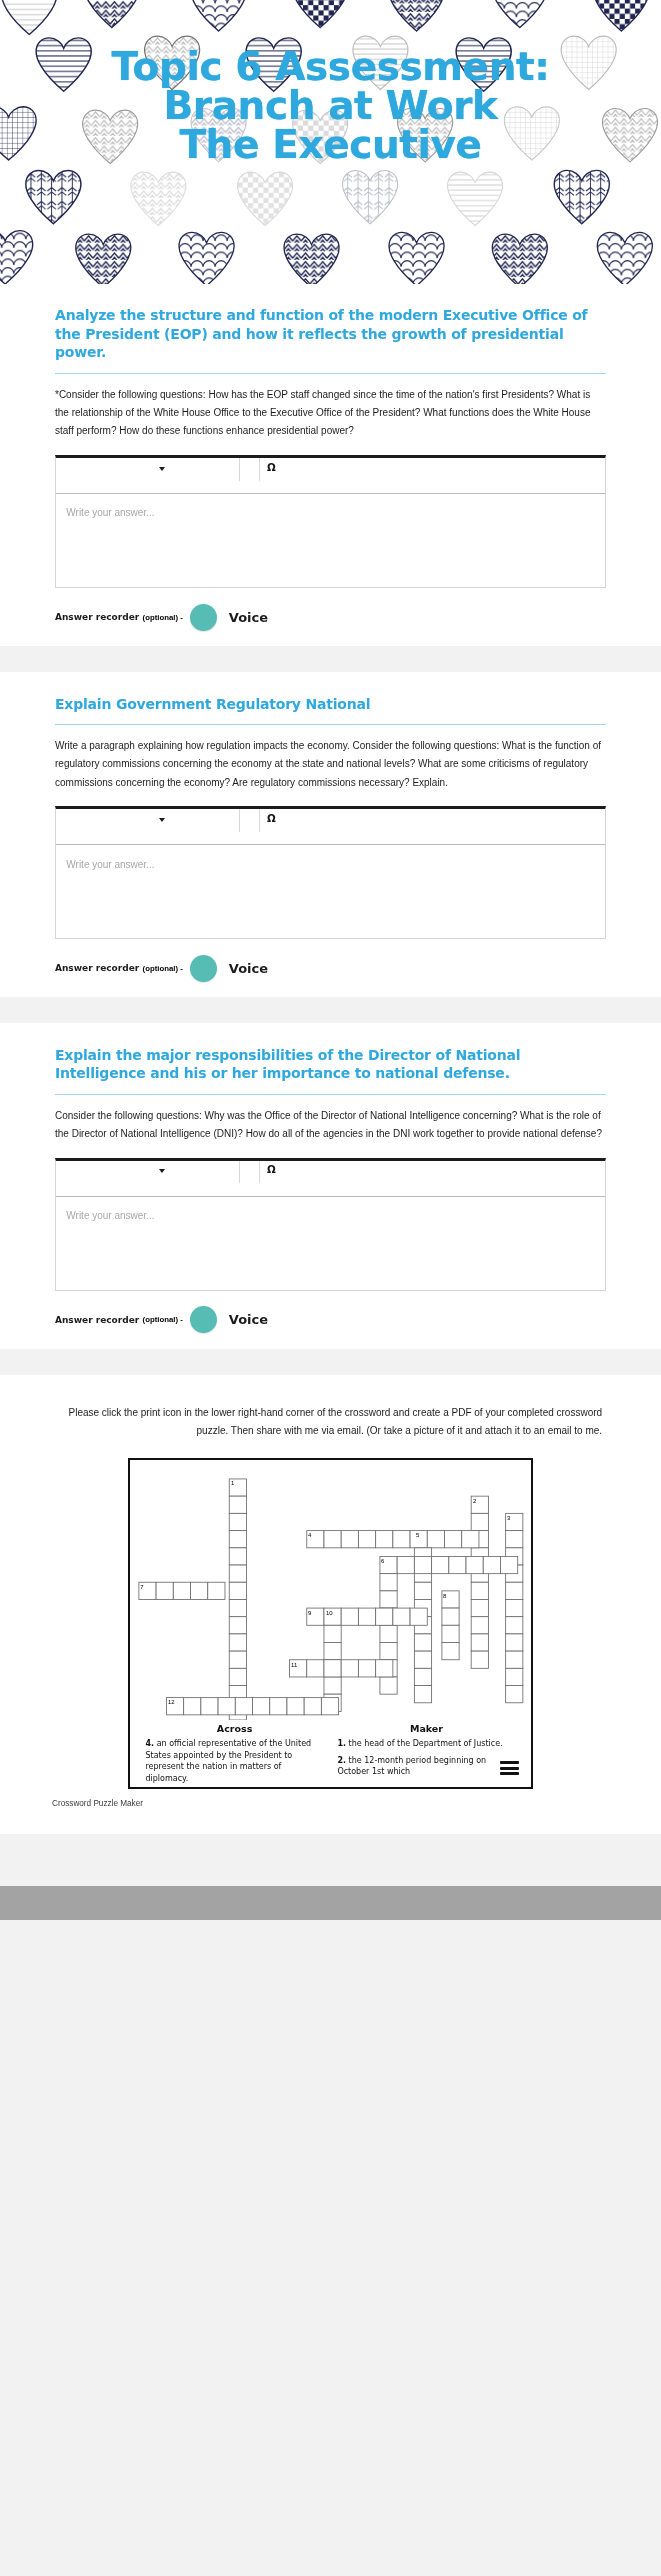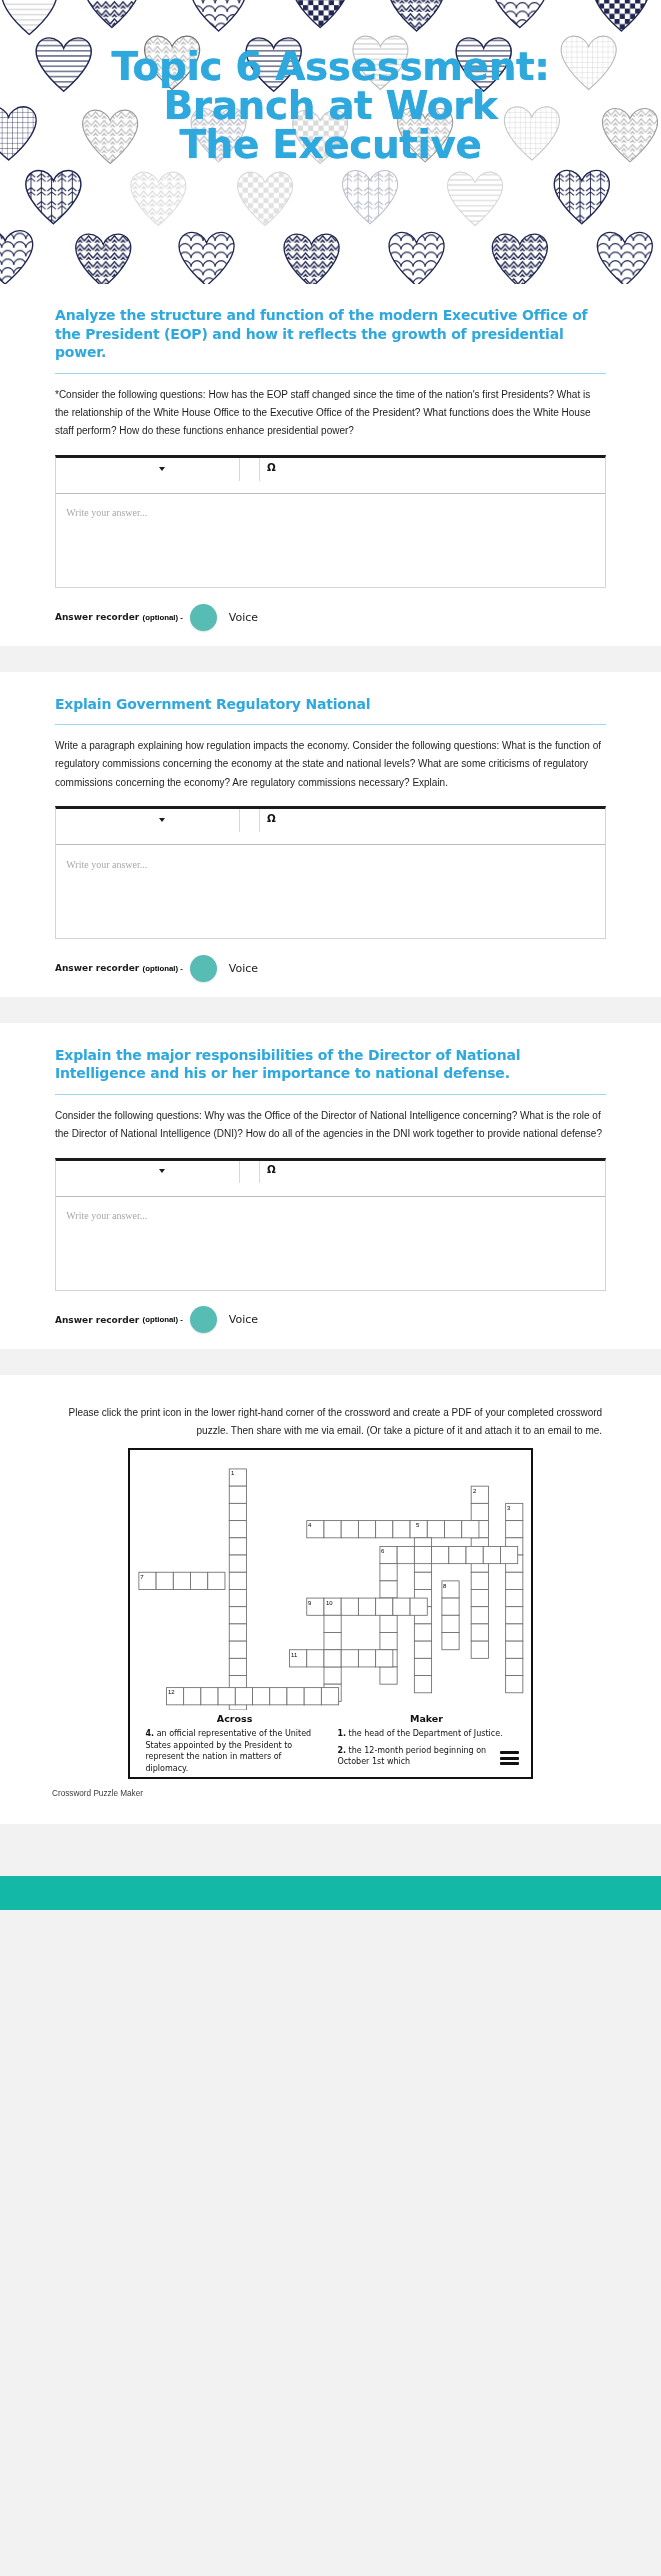--- a/index.html
+++ b/index.html
@@ -42,21 +42,21 @@
     line-height: 1.0;
     color: #2fa8dd;
     letter-spacing: -0.4px;
     text-shadow: 0 0 0.9px #2fa8dd;
   }
   .banner-title .ln { display: block; }
 
   
   .content {
     width: 661px;
-    background: #14b8a6;
+    background: #a3a3a3;
     padding: 0 0 34px 0;
   }
   .section {
     background: #fff;
     padding: 22.4px 55px 8.6px 55px;
   }
   .sec-gap { height: 26px; background: #f2f2f2; }
 
   h2.q-title {
     font-family: "DejaVu Sans", sans-serif;
@@ -119,21 +119,21 @@
     font-weight: 700;
     color: #141414;
   }
   .editor-area {
     height: 93px;
     padding: 10.3px 10.3px;
   }
   .editor-placeholder {
     color: #a8a8a8;
     font-size: 10px;
-    font-family: Liberation Serif, serif;
+    font-family: Liberation Sans, sans-serif;
   }
 
   
   .recorder-row {
     display: flex;
     align-items: center;
     margin-top: 15.5px;
     padding-bottom: 6.9px;
   }
   .rec-label {
@@ -150,40 +150,40 @@
   }
   .rec-circle {
     width: 27px; height: 27px;
     border-radius: 50%;
     background: #56bcb4;
     margin: 0 12px 0 6.9px;
     flex: 0 0 auto;
     box-shadow: 0 0.9px 1.7px rgba(0,0,0,.12);
   }
   .rec-voice {
-    font-size: 11px;
-    font-weight: 400;
+    font-size: 13px;
+    font-weight: 700;
     color: #1b1b1b;
     font-family: "DejaVu Sans", sans-serif;
   }
 
   
   .crossword-block {
     background: #fff;
     padding: 29px 52px 26px 52px;
   }
   .cw-intro {
     text-align: right;
     font-size: 10px;
     line-height: 1.8;
     color: #1c1c1c;
     padding: 0 6.9px;
   }
   .cw-embed {
-    margin: 8px auto 0 auto;
+    margin: 18px auto 0 auto;
     width: 405px;
     background: #fff;
     border: 2.6px solid #111;
     position: relative;
     overflow: hidden;
   }
   .cw-grid-wrap {
     position: relative;
     height: 260px;
     background: #fff;

